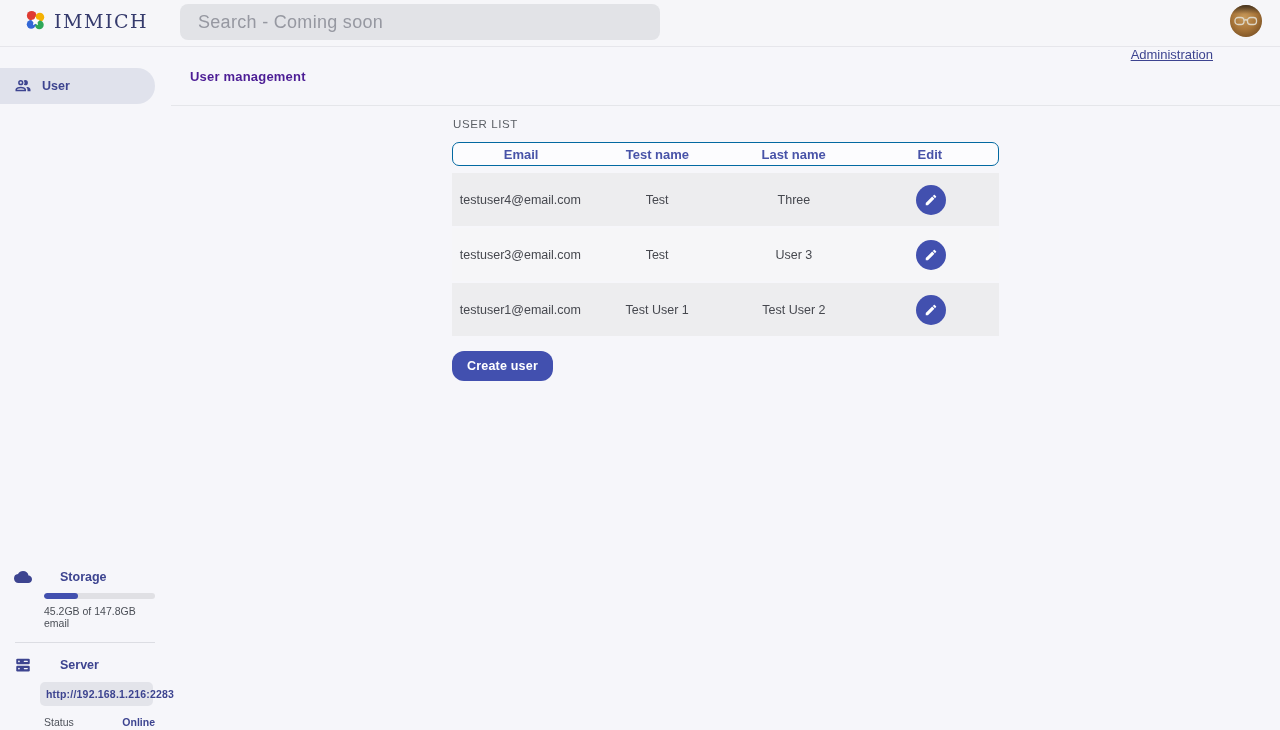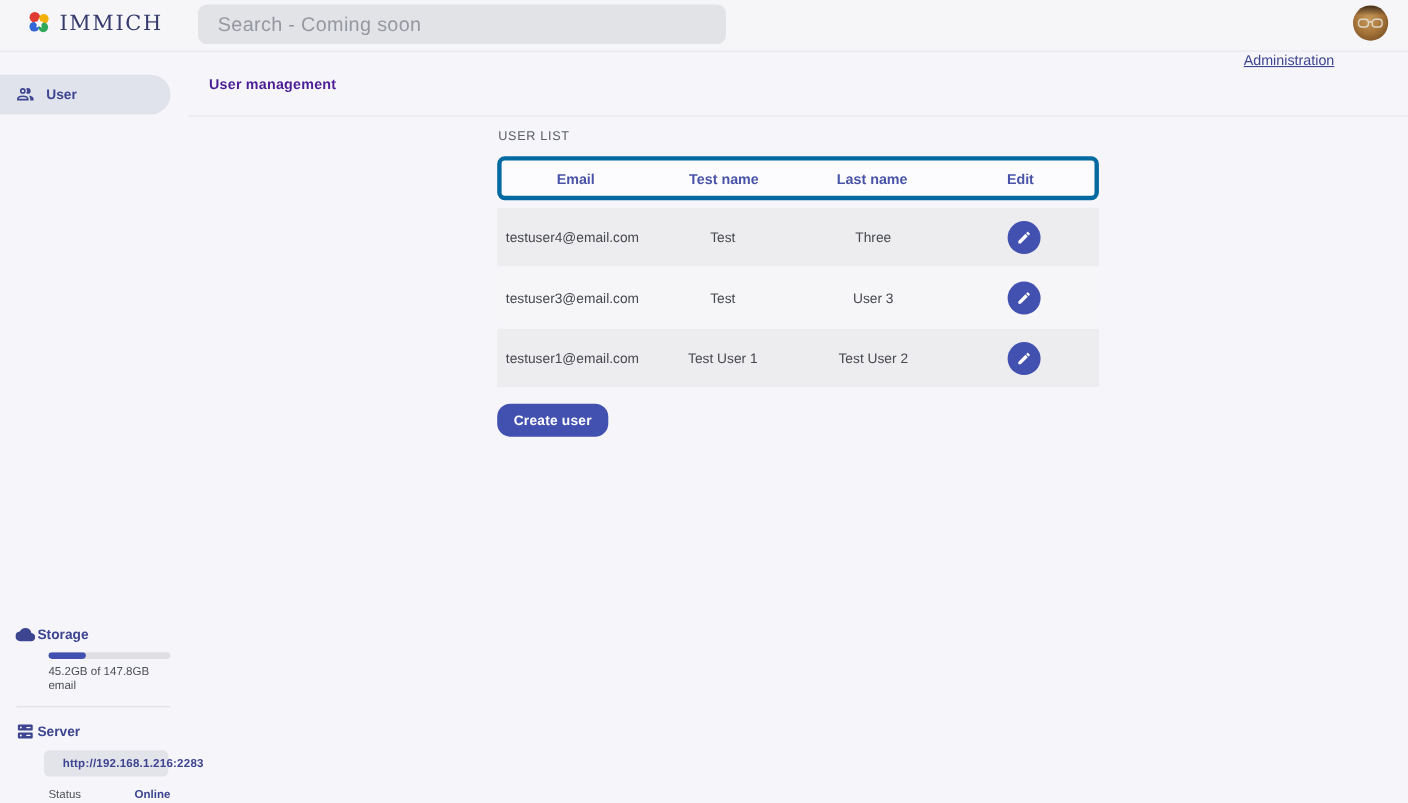--- a/index.html
+++ b/index.html
@@ -32,45 +32,45 @@
   .sidebar { position:relative; width:171px; flex:0 0 171px; }
   .main { flex:1; }
 
   
   .side-item { margin-top:21px; width:155px; height:36px; background:#e0e2ec;
     border-radius:0 18px 18px 0; display:flex; align-items:center;
     padding-left:14px; gap:10px; cursor:pointer;text-align:center; }
   .side-item .label { font-size:12.5px; font-weight:600; color:#3d4490; }
 
   .sidebar-bottom { position:absolute; top:521px; left:0; width:171px; }
-  .widget-header { display:flex; align-items:center; gap:2px; padding-left:14px; }
+  .widget-header { display:flex; align-items:center; gap:28px; padding-left:14px; }
   .widget-header .w-label { font-size:12.5px; font-weight:bold; color:#3d4490; }
   .progress-track { margin:7px 16px 0 44px; height:6px; border-radius:3px;
     background:#e0e0e4; overflow:hidden; }
   .progress-fill { height:100%; border-radius:3px; background:#4250af; width:30%; }
   .usage-caption { margin:6px 16px 0 44px; font-size:10.5px; color:#4a4e56; }
   .side-divider { margin:13px 16px 0 15px; border:none; border-top:1px solid #dcdde3; }
   .server-block { margin-top:13px; }
   .url-pill { margin:8px 18px 0 40px; background:#e3e4ea; border-radius:5px;
-    padding:6px 17px; text-align:center; font-size:10.5px; font-weight:bold;
+    padding:6px 6px; text-align:center; font-size:10.5px; font-weight:bold;
     color:#3d4490; letter-spacing:.2px; }
   .kv-row { display:flex; justify-content:space-between; margin:10px 16px 0 44px;
     font-size:10.5px; }
   .kv-key { color:#4e525a; }
   .kv-val { font-weight:bold; color:#3d4490; }
 
   
   .page-header { height:59px; border-bottom:1px solid #e5e6ea; display:flex;
     align-items:center; padding-left:19px; }
   .page-title { font-size:13px; font-weight:600; color:#4c1d95; letter-spacing:.2px; }
   .content { width:547px; margin:0 auto; padding-top:12px; }
   .section-label { font-size:11.5px; font-weight:500; color:#5c6066;
     letter-spacing:.6px; margin:0 0 12px 1px; text-transform:uppercase; }
-  .thead { display:grid; grid-template-columns:repeat(4,1fr); height:40px;
-    align-items:center; background:#fcfcfe; border:4px solid #0369a1;
+  .thead { display:grid; grid-template-columns:repeat(4,1fr); height:24px;
+    align-items:center; background:#fcfcfe; border:1px solid #0369a1;
     border-radius:7px; }
   .th { text-align:center; font-size:13px; font-weight:600; color:#4853a8; }
   .tbody { margin-top:7px; }
   .trow { display:grid; grid-template-columns:repeat(4,1fr); height:53px;
     align-items:center; margin-bottom:2px; }
   .trow:nth-child(odd) { background:#ededef; }
   .trow:nth-child(even) { background:#f6f6f8; }
   .td { text-align:center; font-size:12.5px; color:#46484f; }
   .td-edit { display:flex; justify-content:center; }
   .edit-btn { width:30px; height:30px; border-radius:50%; border:none;

